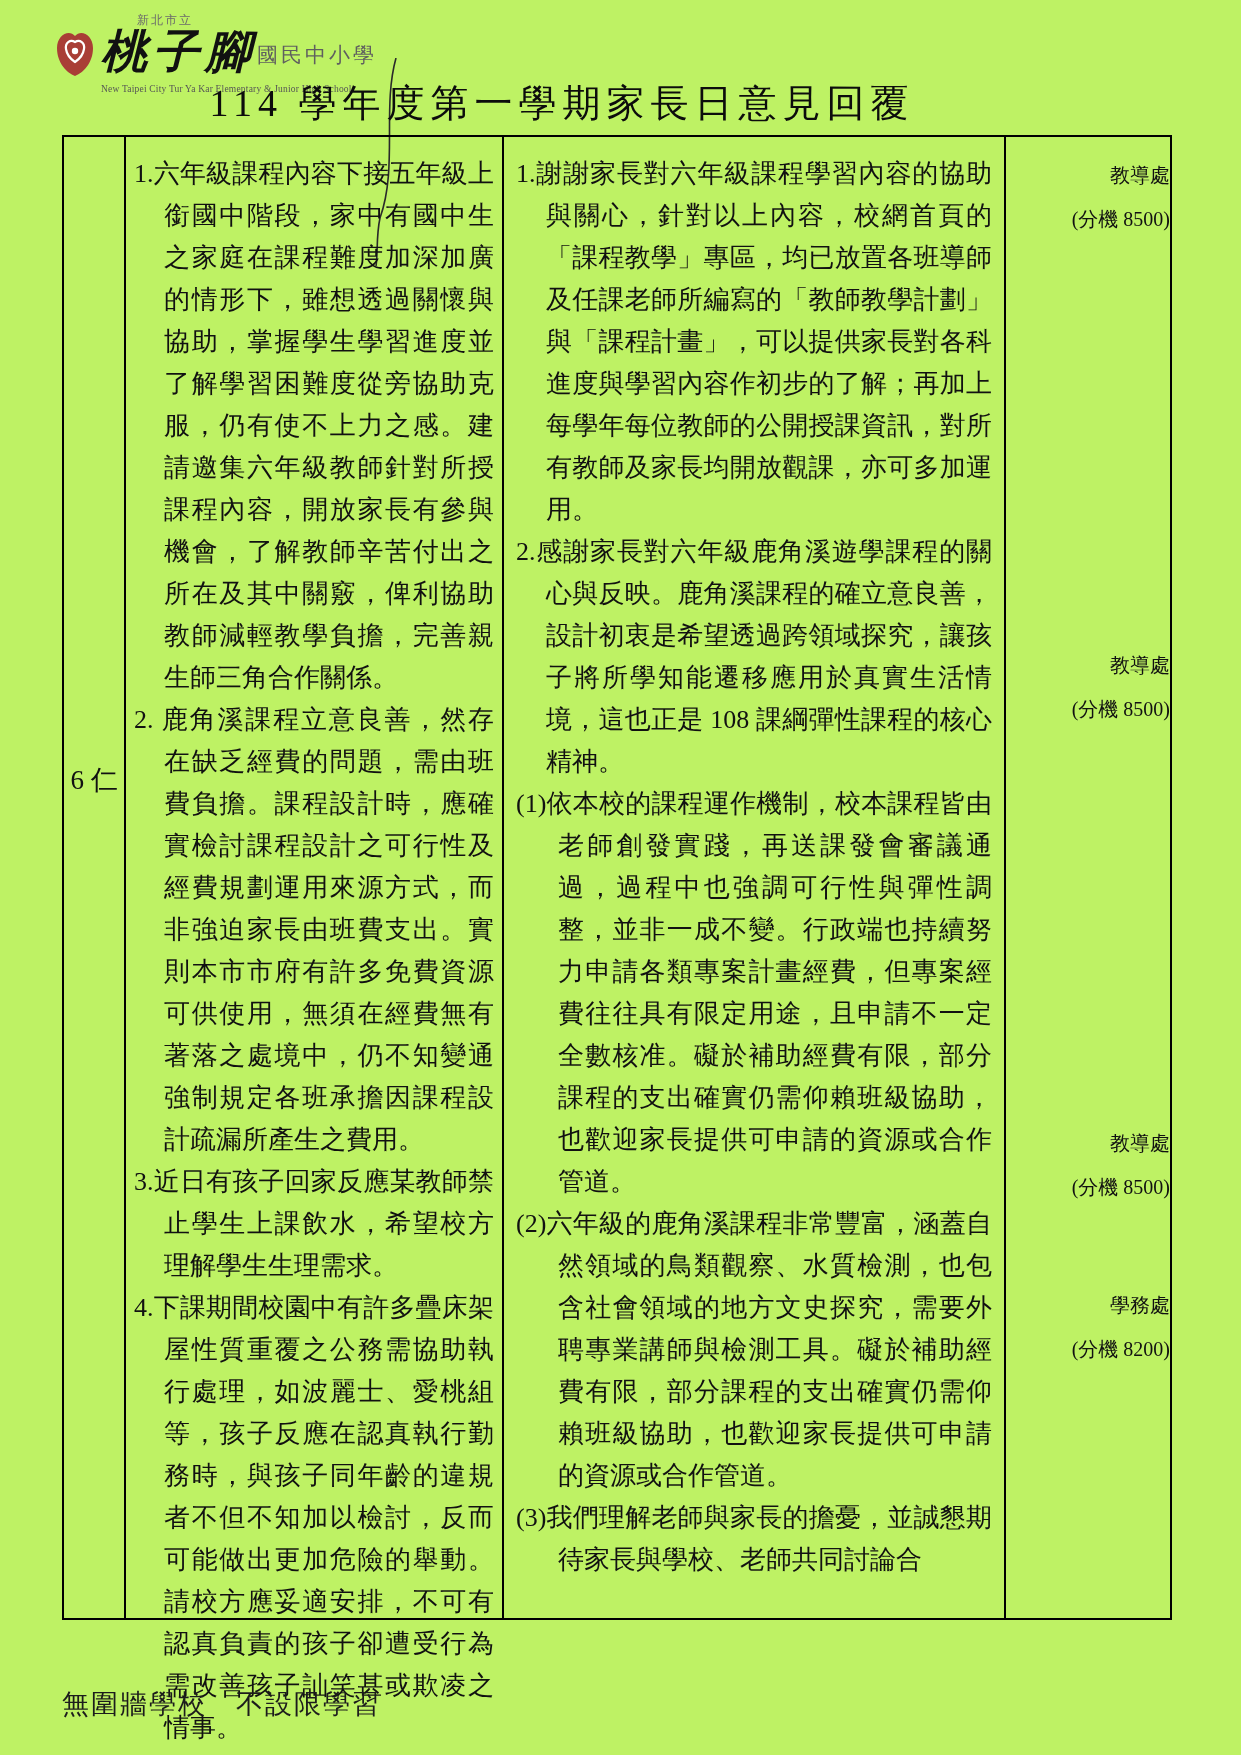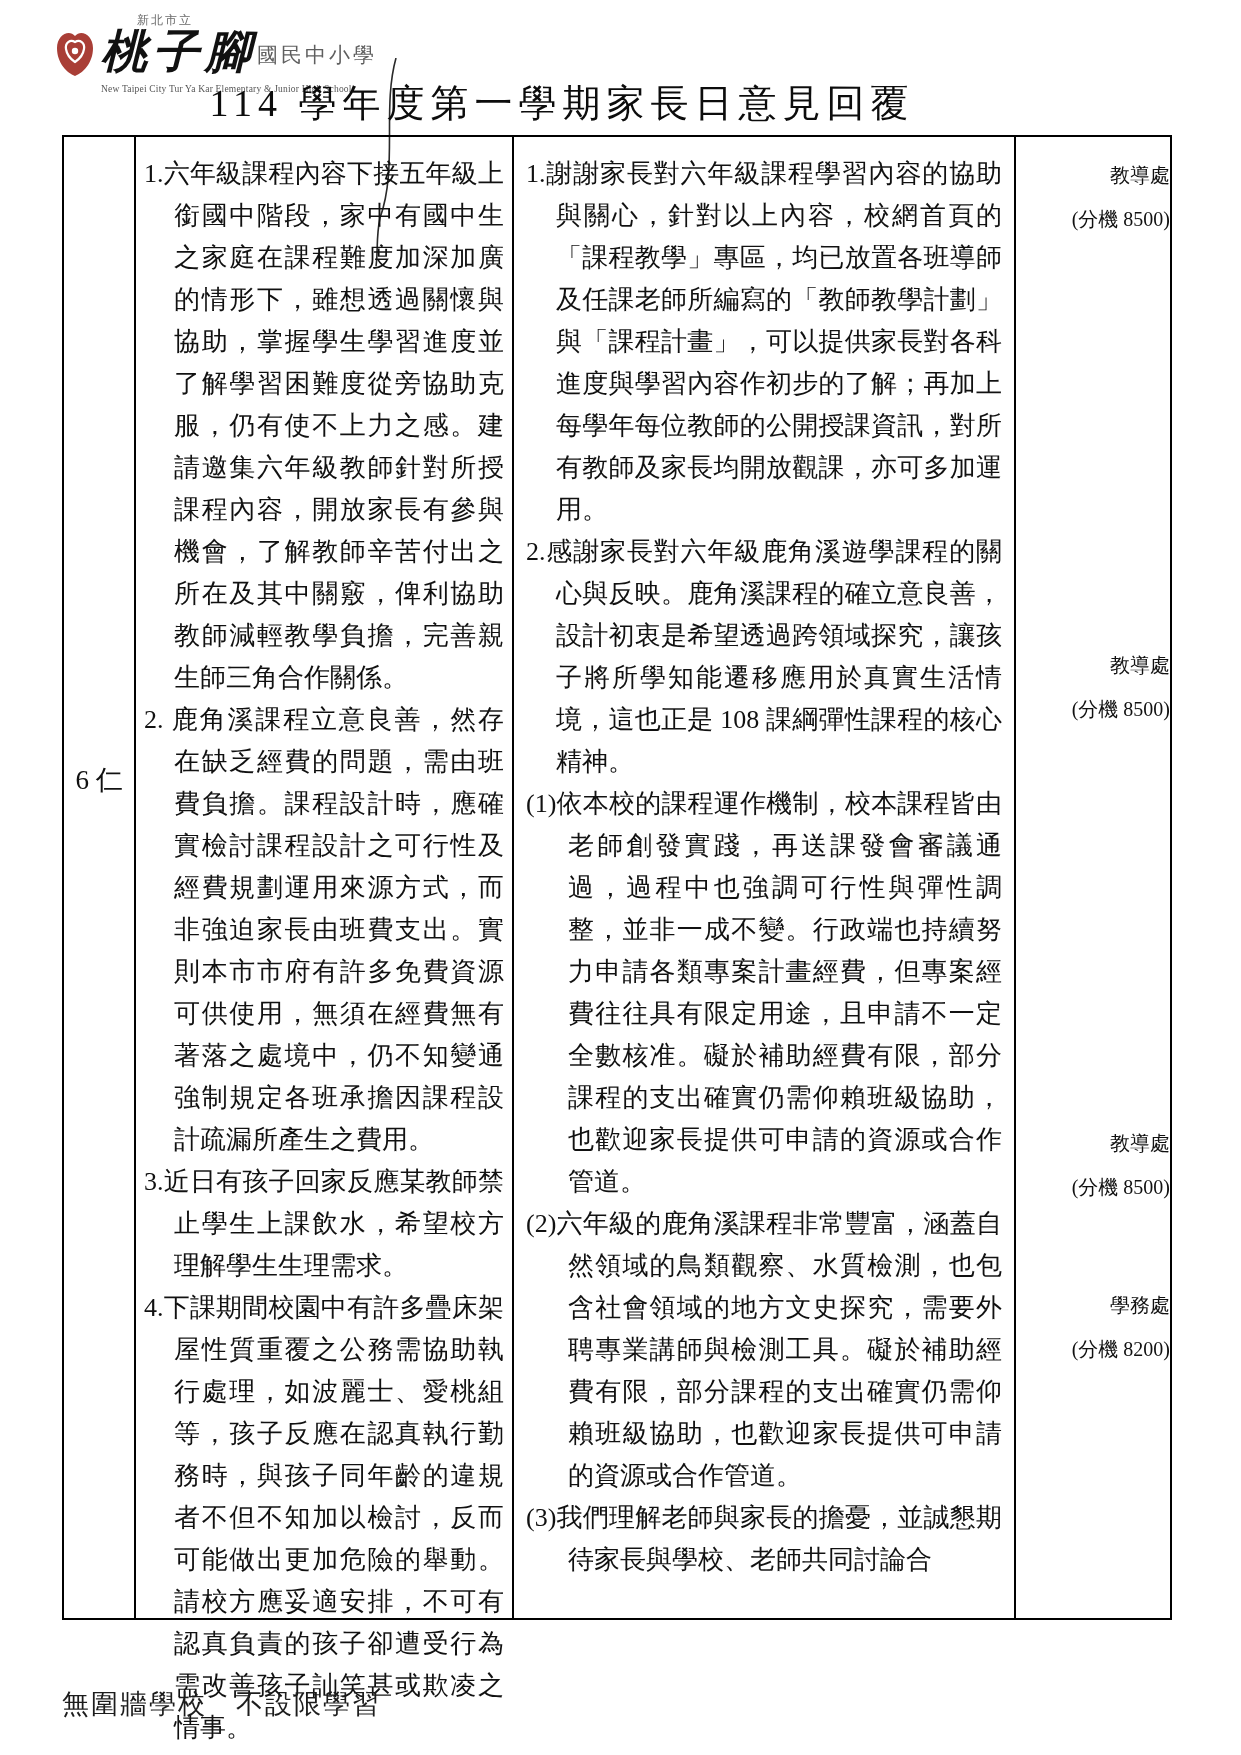--- a/index.html
+++ b/index.html
@@ -1,18 +1,18 @@
 <!DOCTYPE html>
 <html><head>
 <meta charset="utf-8">
 <style>
   * { margin:0; padding:0; box-sizing:border-box; }
   html,body { background:#e8e8e8; }
   .page {
-    position:relative; width:1241px; height:1755px; background:#ffffff;
+    position:relative; width:1241px; height:1755px; background:#bef264;
     margin:0 auto; overflow:hidden;
     font-family:"Liberation Serif","DejaVu Serif",serif; color:#111;
   }
   
   .logo-block { position:absolute; left:55px; top:12px; }
   .seal { position:absolute; left:0; top:18px; }
   .logo-text { margin-left:46px; }
   .org-small { font-size:12px; color:#6b6b6b; letter-spacing:2px; margin-left:36px; }
   .calli-row { display:flex; align-items:flex-end; }
   .calligraphy { font-size:46px; font-weight:bold; letter-spacing:6px; line-height:1.0; font-style:italic; }
@@ -22,21 +22,21 @@
   .title {
     position:absolute; top:78px; left:62px; width:1000px; text-align:center;
     font-size:38px; font-weight:normal; letter-spacing:6px; color:#0c0c0c;
   }
   
   .doc-table {
     position:absolute; left:62px; top:135px; width:1110px; height:1485px;
     border:2px solid #000; display:flex;
   }
   .col { position:relative; height:100%; }
-  .class-col   { width:72px;  border-right:2px solid #000; }
+  .class-col   { width:62px;  border-right:2px solid #000; }
   .opinion-col { width:378px; border-right:2px solid #000; padding:16px 8px 0 8px; }
   .response-col{ width:502px; border-right:2px solid #000; padding:16px 12px 0 12px; }
   .dept-col    { flex:1; }
   .class-label { position:absolute; top:625px; left:0; right:0; text-align:center; font-size:27px; }
   .cell-text { font-size:26px; line-height:42px; text-align:justify; text-justify:inter-ideograph; }
   .item { padding-left:30px; text-indent:-30px; }
   .subitem { padding-left:42px; text-indent:-42px; }
   .num { display:inline; }
   
   .dept { position:absolute; left:0; right:0; text-align:right; font-size:20px; line-height:44px; }

